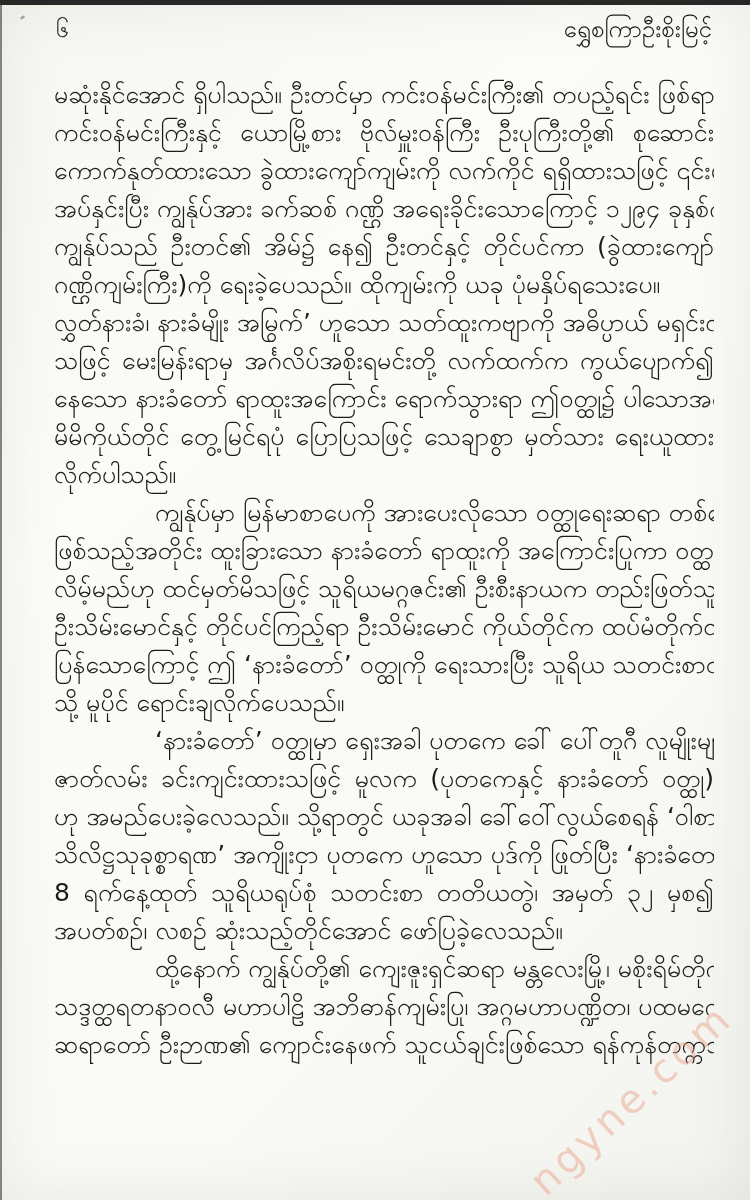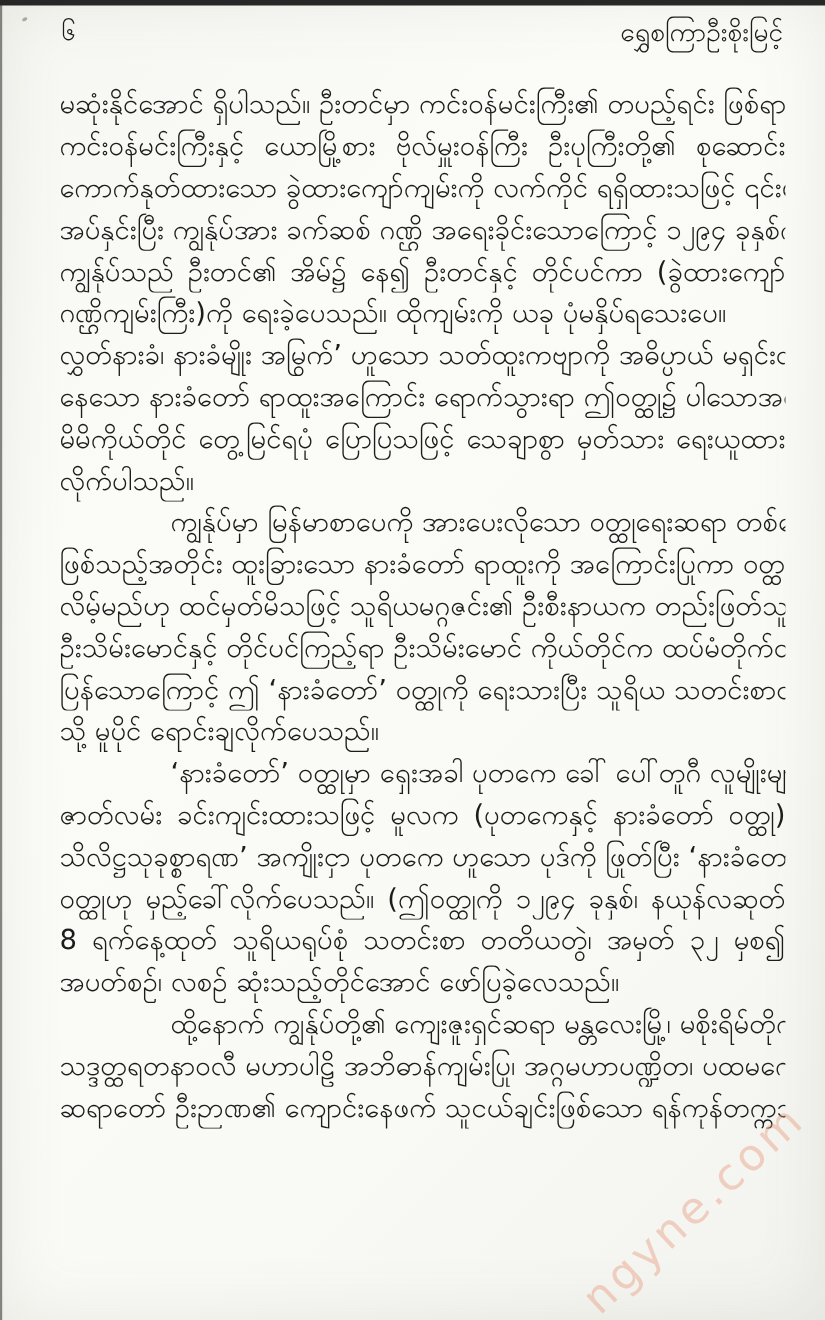--- a/index.html
+++ b/index.html
@@ -114,37 +114,38 @@
       <div class="paragraph">
         <div class="text-line">မဆုံးနိုင်အောင် ရှိပါသည်။ ဦးတင်မှာ ကင်းဝန်မင်းကြီး၏ တပည့်ရင်း ဖြစ်ရာ</div>
         <div class="text-line">ကင်းဝန်မင်းကြီးနှင့် ယောမြို့စား ဗိုလ်မှူးဝန်ကြီး ဦးပုကြီးတို့၏ စုဆောင်း</div>
         <div class="text-line">ကောက်နုတ်ထားသော ခွဲထားကျော်ကျမ်းကို လက်ကိုင် ရရှိထားသဖြင့် ၎င်းမူကိုပါ</div>
         <div class="text-line">အပ်နှင်းပြီး ကျွန်ုပ်အား ခက်ဆစ် ဂဏ္ဌိ အရေးခိုင်းသောကြောင့် ၁၂၉၄ ခုနှစ်က</div>
         <div class="text-line">ကျွန်ုပ်သည် ဦးတင်၏ အိမ်၌ နေ၍ ဦးတင်နှင့် တိုင်ပင်ကာ (ခွဲထားကျော်</div>
         <div class="text-line last">ဂဏ္ဌိကျမ်းကြီး)ကို ရေးခဲ့ပေသည်။ ထိုကျမ်းကို ယခု ပုံမနှိပ်ရသေးပေ။</div>
       </div>
       <div class="paragraph">
         <div class="text-line">လွှတ်နားခံ၊ နားခံမျိုး အမြွက်’ ဟူသော သတ်ထူးကဗျာကို အဓိပ္ပာယ် မရှင်းလင်း</div>
+        <div class="text-line">သဖြင့် မေးမြန်းရာမှ အင်္ဂလိပ်အစိုးရမင်းတို့ လက်ထက်က ကွယ်ပျောက်၍</div>
         <div class="text-line">နေသော နားခံတော် ရာထူးအကြောင်း ရောက်သွားရာ ဤဝတ္ထု၌ ပါသောအတိုင်း</div>
         <div class="text-line">မိမိကိုယ်တိုင် တွေ့မြင်ရပုံ ပြောပြသဖြင့် သေချာစွာ မှတ်သား ရေးယူထား</div>
         <div class="text-line last">လိုက်ပါသည်။</div>
       </div>
       <div class="paragraph">
         <div class="text-line indented">ကျွန်ုပ်မှာ မြန်မာစာပေကို အားပေးလိုသော ဝတ္ထုရေးဆရာ တစ်ယောက်</div>
         <div class="text-line">ဖြစ်သည့်အတိုင်း ထူးခြားသော နားခံတော် ရာထူးကို အကြောင်းပြုကာ ဝတ္ထု</div>
         <div class="text-line">လိမ့်မည်ဟု ထင်မှတ်မိသဖြင့် သူရိယမဂ္ဂဇင်း၏ ဦးစီးနာယက တည်းဖြတ်သူ</div>
         <div class="text-line">ဦးသိမ်းမောင်နှင့် တိုင်ပင်ကြည့်ရာ ဦးသိမ်းမောင် ကိုယ်တိုင်က ထပ်မံတိုက်တွန်း</div>
         <div class="text-line">ပြန်သောကြောင့် ဤ ‘နားခံတော်’ ဝတ္ထုကို ရေးသားပြီး သူရိယ သတင်းစာတိုက်</div>
         <div class="text-line last">သို့ မူပိုင် ရောင်းချလိုက်ပေသည်။</div>
       </div>
       <div class="paragraph">
         <div class="text-line indented">‘နားခံတော်’ ဝတ္ထုမှာ ရှေးအခါ ပုတကေ ခေါ် ပေါ်တူဂီ လူမျိုးများနှင့်</div>
         <div class="text-line">ဇာတ်လမ်း ခင်းကျင်းထားသဖြင့် မူလက (ပုတကေနှင့် နားခံတော် ဝတ္ထု)</div>
+        <div class="text-line">ဟု အမည်ပေးခဲ့လေသည်။ သို့ရာတွင် ယခုအခါ ခေါ်ဝေါ်လွယ်စေရန် ‘ဝါစာ</div>
         <div class="text-line">သိလိဋ္ဌသုခုစ္စာရဏ’ အကျိုးငှာ ပုတကေ ဟူသော ပုဒ်ကို ဖြုတ်ပြီး ‘နားခံတော်’</div>
-        <div class="text-line">ဝတ္ထုဟု မှည့်ခေါ်လိုက်ပေသည်။ (ဤဝတ္ထုကို ၁၂၉၄ ခုနှစ်၊ နယုန်လဆုတ်</div>
         <div class="text-line">8 ရက်နေ့ထုတ် သူရိယရုပ်စုံ သတင်းစာ တတိယတွဲ၊ အမှတ် ၃၂ မှစ၍</div>
         <div class="text-line last">အပတ်စဉ်၊ လစဉ် ဆုံးသည့်တိုင်အောင် ဖော်ပြခဲ့လေသည်။</div>
       </div>
       <div class="paragraph">
         <div class="text-line indented">ထို့နောက် ကျွန်ုပ်တို့၏ ကျေးဇူးရှင်ဆရာ မန္တလေးမြို့၊ မစိုးရိမ်တိုက်</div>
         <div class="text-line">သဒ္ဒတ္ထရတနာဝလီ မဟာပါဠိ အဘိဓာန်ကျမ်းပြု၊ အဂ္ဂမဟာပဏ္ဍိတ၊ ပထမကျော်</div>
         <div class="text-line">ဆရာတော် ဦးဉာဏ၏ ကျောင်းနေဖက် သူငယ်ချင်းဖြစ်သော ရန်ကုန်တက္ကသိုလ်</div>
       </div>
     </div>
 

